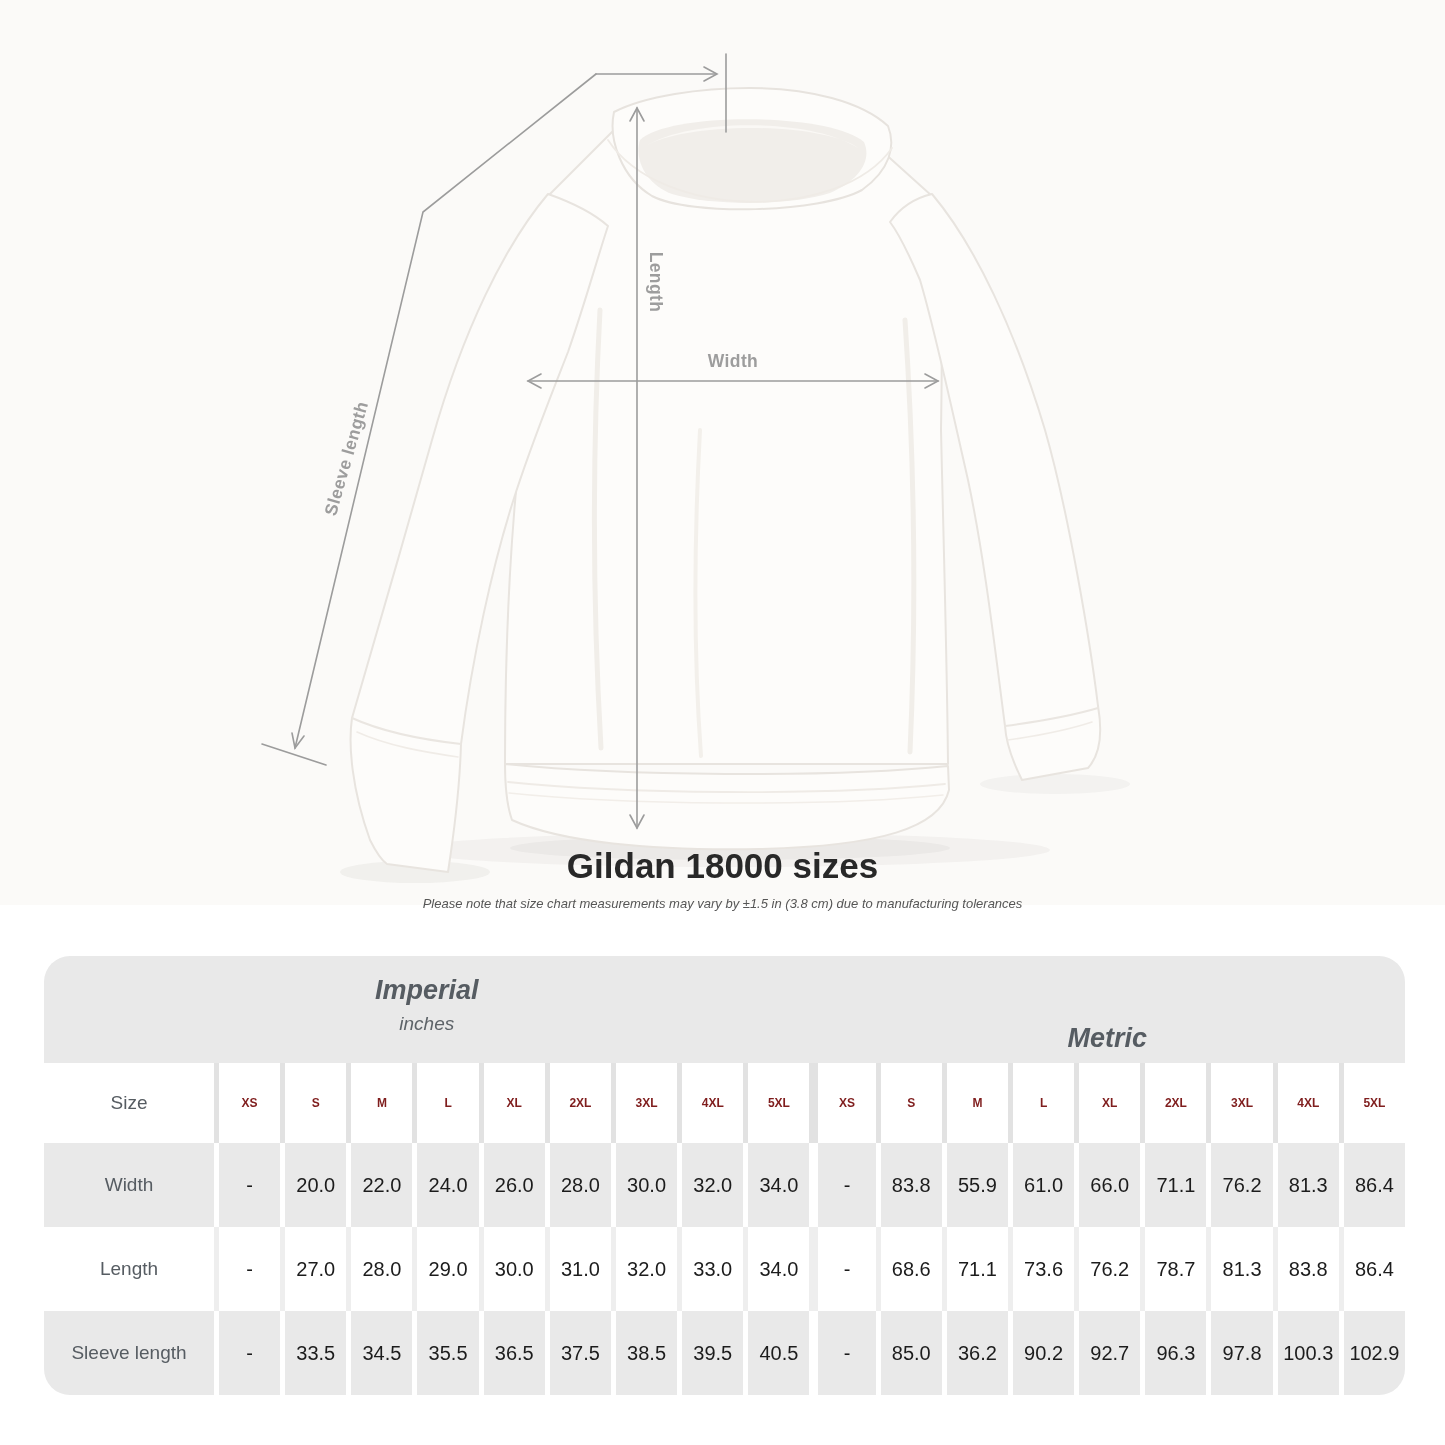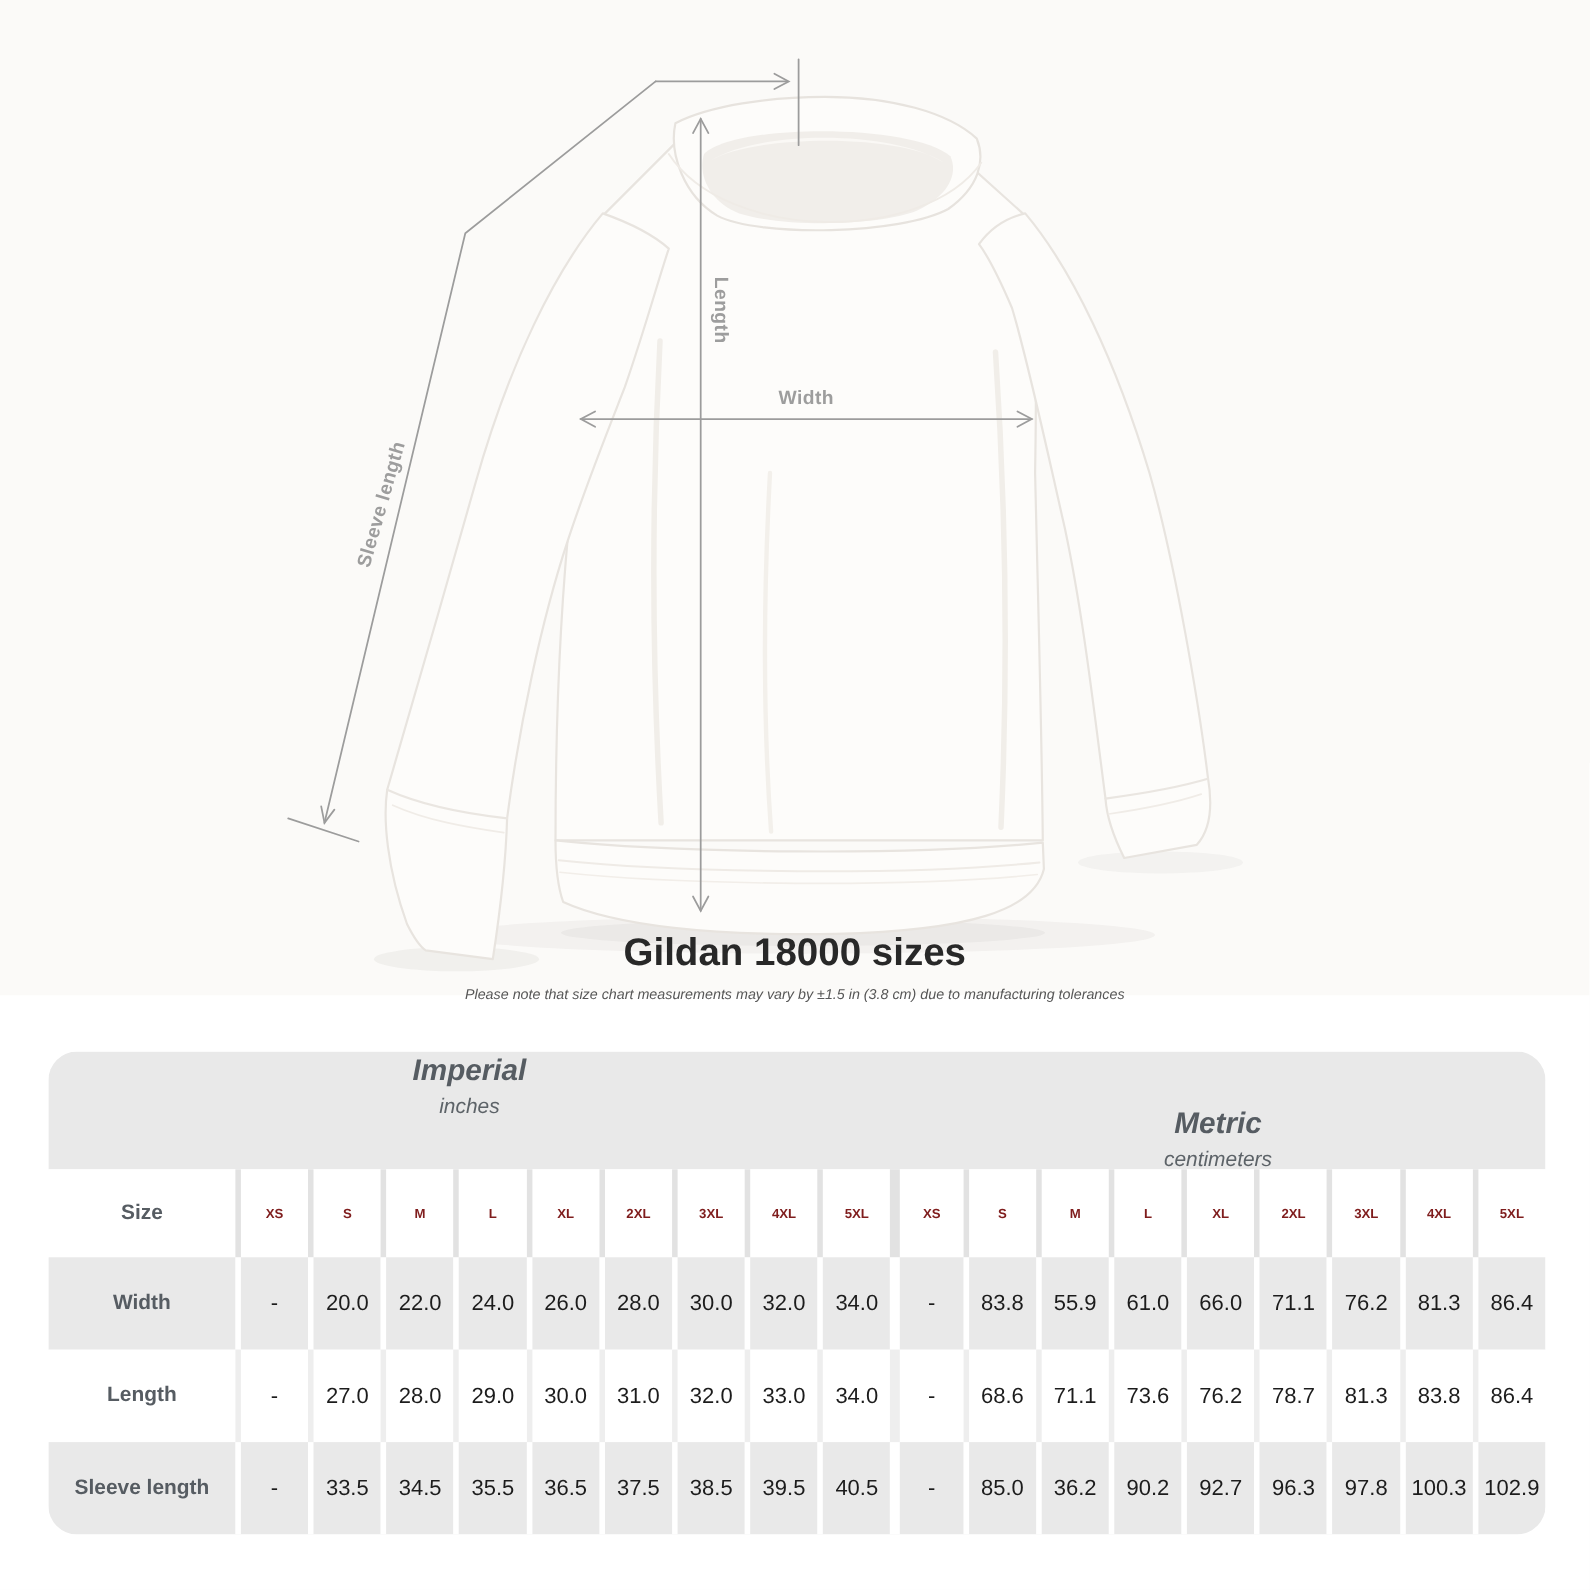--- a/index.html
+++ b/index.html
@@ -10,32 +10,32 @@
   .fig-label{fill:#9d9d9d;font-weight:bold;font-size:17.5px;letter-spacing:.4px;}
 
   .page-title{position:absolute;top:846px;left:0;width:100%;text-align:center;
     font-size:35px;font-weight:bold;color:#282828;margin:0;line-height:1.15;}
   .tol-note{position:absolute;top:896px;left:0;width:100%;text-align:center;
     font-size:13px;font-style:italic;color:#565656;margin:0;}
 
   .size-table{position:absolute;top:956px;left:44px;width:1361px;height:439px;
     border-radius:26px;overflow:hidden;background:#ffffff;}
   .band{display:grid;grid-template-columns:170px repeat(18,1fr);height:107px;background:#e9e9e9;}
-  .band-half{text-align:center;padding-top:2px;}
+  .band-half{text-align:center;padding-top:19px;}
   .band-imperial{grid-column:1/11;}
   .band-metric{grid-column:11/20;margin-top:48px;}
   .band-title{font-size:27px;font-weight:bold;font-style:italic;color:#565c62;}
   .band-sub{font-size:19px;font-style:italic;color:#5d6368;margin-top:7px;text-align:center;}
 
   #table-grid{display:grid;grid-template-columns:170px repeat(18,1fr);
     grid-template-rows:80px 84px 84px 84px;}
   .c{display:flex;align-items:center;justify-content:center;
     font-size:20px;color:#1c1c1c;background:#ffffff;white-space:nowrap;}
   .hdr{font-weight:bold;font-size:12px;color:#7f1d1d;background:#ffffff;}
-  .lab{font-weight:bold;font-size:19px;color:#565c62;}
+  .lab{font-weight:normal;font-size:19px;color:#565c62;}
   .g{background:#e9e9e9;}
   .w{background:#ffffff;}
   .sep{border-left:5px solid #ffffff;}
   .hdr.sep{border-left-color:#e2e2e2;}
   .w.sep{border-left-color:#eeeeee;}
   .msep{border-left-width:9px;}
 </style>
 </head>
 <body>
 

